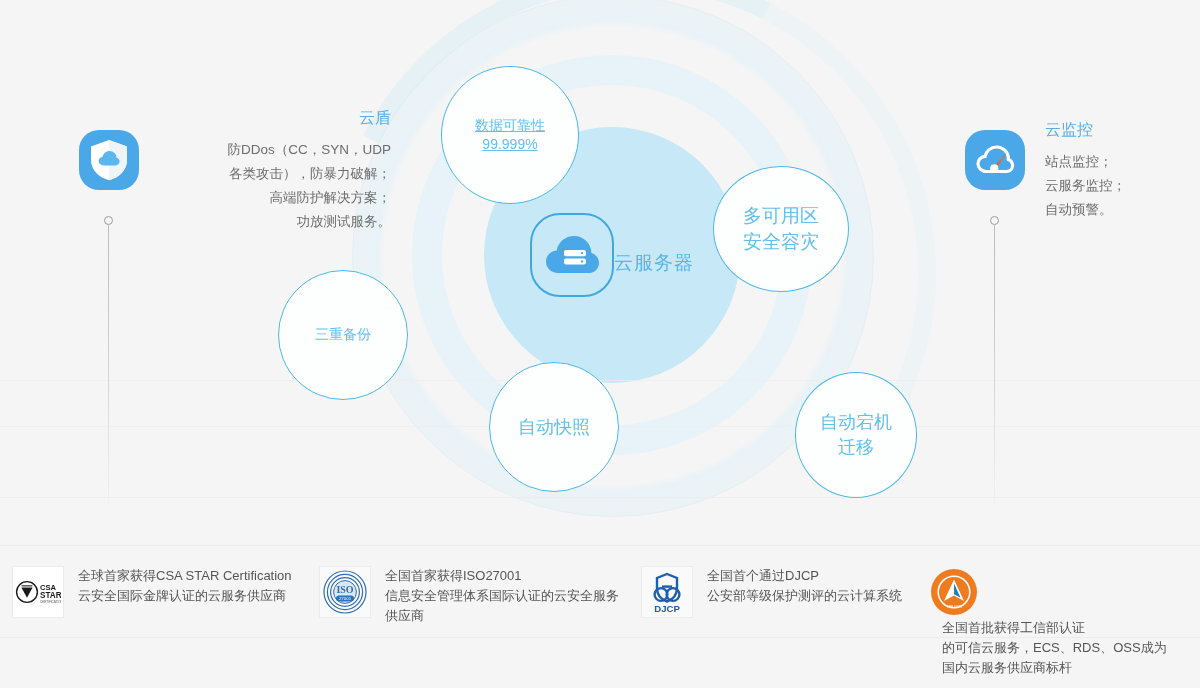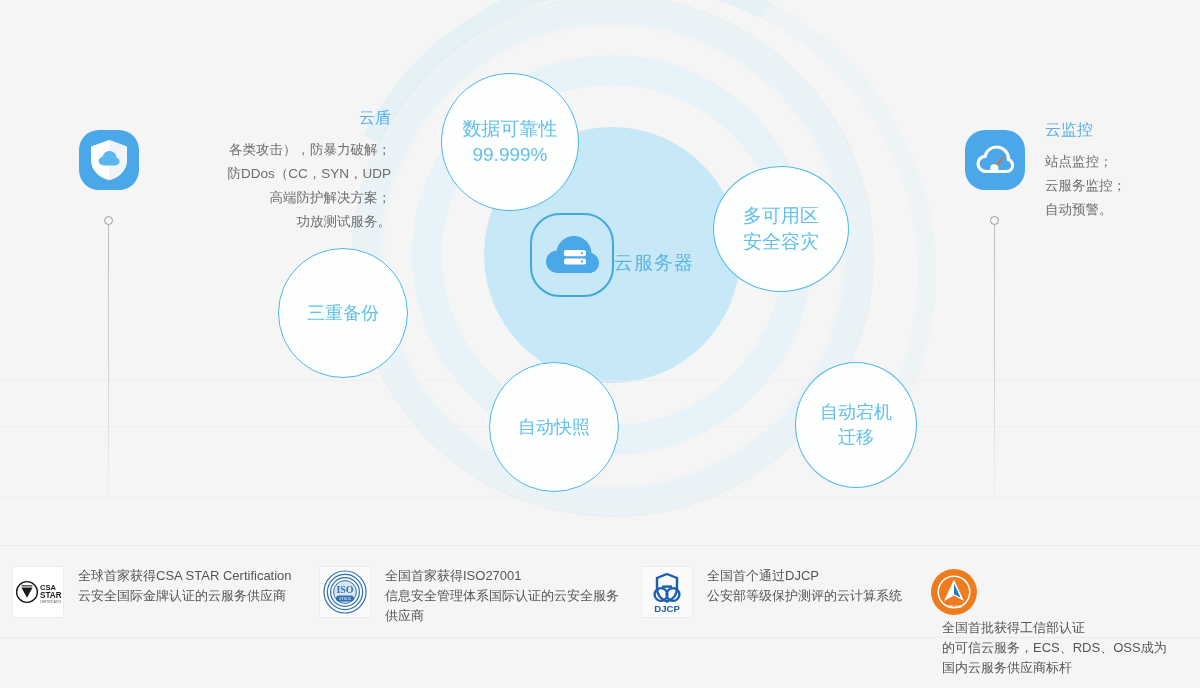--- a/index.html
+++ b/index.html
@@ -59,25 +59,25 @@
 
   
   .bubble{
     position:absolute;border-radius:50%;
     background:#fdfefe;
     border:1px solid #4cb8e8;
     display:flex;align-items:center;justify-content:center;
     text-align:center;color:#63c0ea;line-height:1.38;
     box-sizing:border-box;
   }
-  .b-reliability{left:441px;top:73px;width:138px;height:138px;font-size:19px;}
+  .b-reliability{left:441px;top:66px;width:138px;height:138px;font-size:14px;text-decoration:underline;}
   .b-multizone{left:713px;top:166px;width:136px;height:126px;font-size:19px;}
-  .b-backup{left:278px;top:248px;width:130px;height:130px;font-size:18px;}
+  .b-backup{left:278px;top:270px;width:130px;height:130px;font-size:14px;}
   .b-snapshot{left:489px;top:362px;width:130px;height:130px;font-size:18px;}
-  .b-migrate{left:795px;top:362px;width:122px;height:126px;font-size:18px;}
+  .b-migrate{left:795px;top:372px;width:122px;height:126px;font-size:18px;}
   .bubble .l2{display:block;}
 
   
   .side{position:absolute;}
   .side-icon{
     width:60px;height:60px;border-radius:20px;background:#4aa8e8;
     display:flex;align-items:center;justify-content:center;
   }
   .side-title{font-size:16px;color:#5aaee6;margin:0 0 9px 0;}
   .side-body{font-size:13.5px;color:#6d6d6d;line-height:1.77;}
@@ -188,22 +188,22 @@
                  C14.3 14.4 17.2 12 20.6 12 C24.4 12 27.5 15 27.5 18.7
                  C29.4 19.2 30.6 20.8 30.6 22.6 C30.6 24.8 28.7 26.5 26.4 26.5 Z" fill="#5bb6ee"></path>
       </svg>
     </div>
     <div class="connector-dot" style="left:25px;top:86px;"></div>
     <div class="connector" style="left:29px;top:95px;height:278px;"></div>
   </div>
   <div class="side-left-text">
     <div class="side-title">云盾</div>
     <div class="side-body">
+      <div>防DDos（CC，SYN，UDP</div>
       <div>各类攻击），防暴力破解；</div>
-      <div>防DDos（CC，SYN，UDP</div>
       <div>高端防护解决方案；</div>
       <div>功放测试服务。</div>
     </div>
   </div>
 
   <div class="side side-right">
     <div class="side-icon">
       <svg width="42" height="38" viewBox="0 0 42 38" aria-hidden="true">
         <path d="M12.8 30.5 C7.6 30.5 4 27 4 22.8 C4 18.9 7.1 15.6 11.1 15.3
                  C12.1 9.9 16.9 6 22.6 6 C29.1 6 34.4 11.2 34.4 17.5

